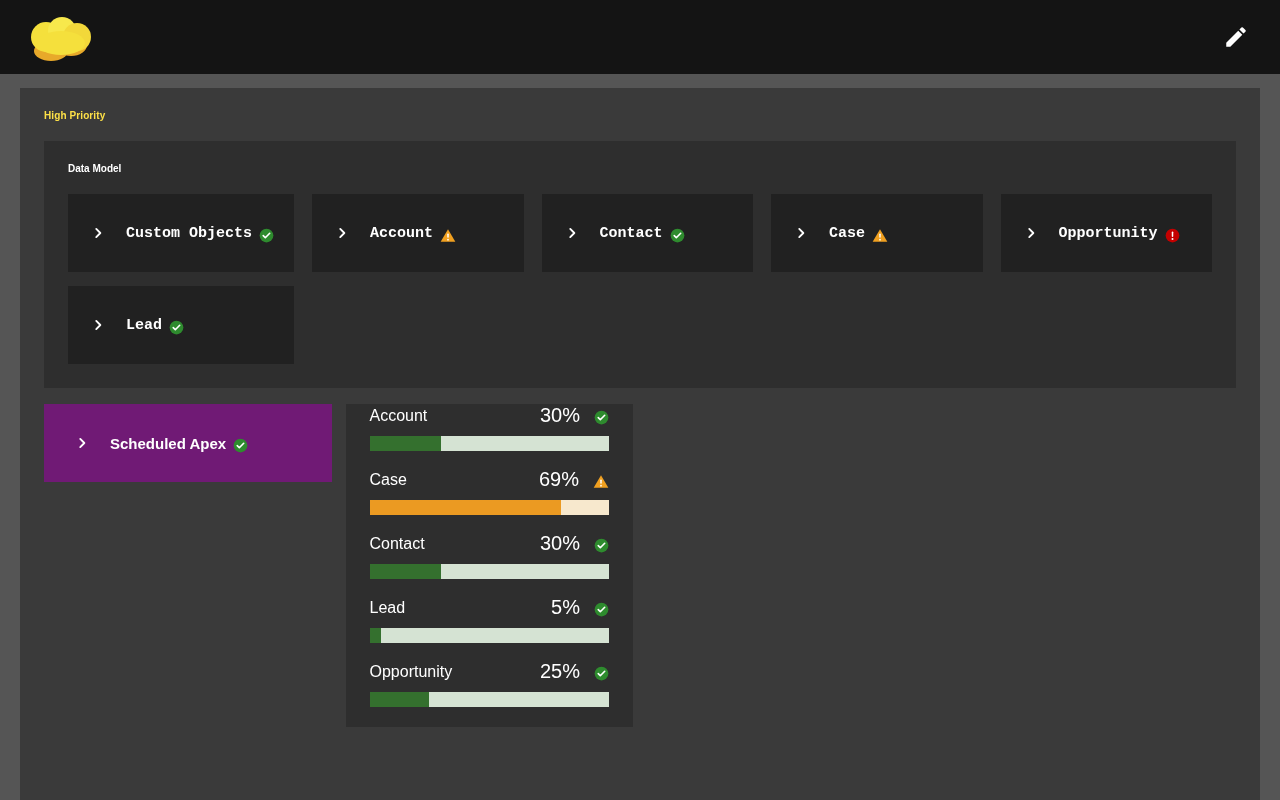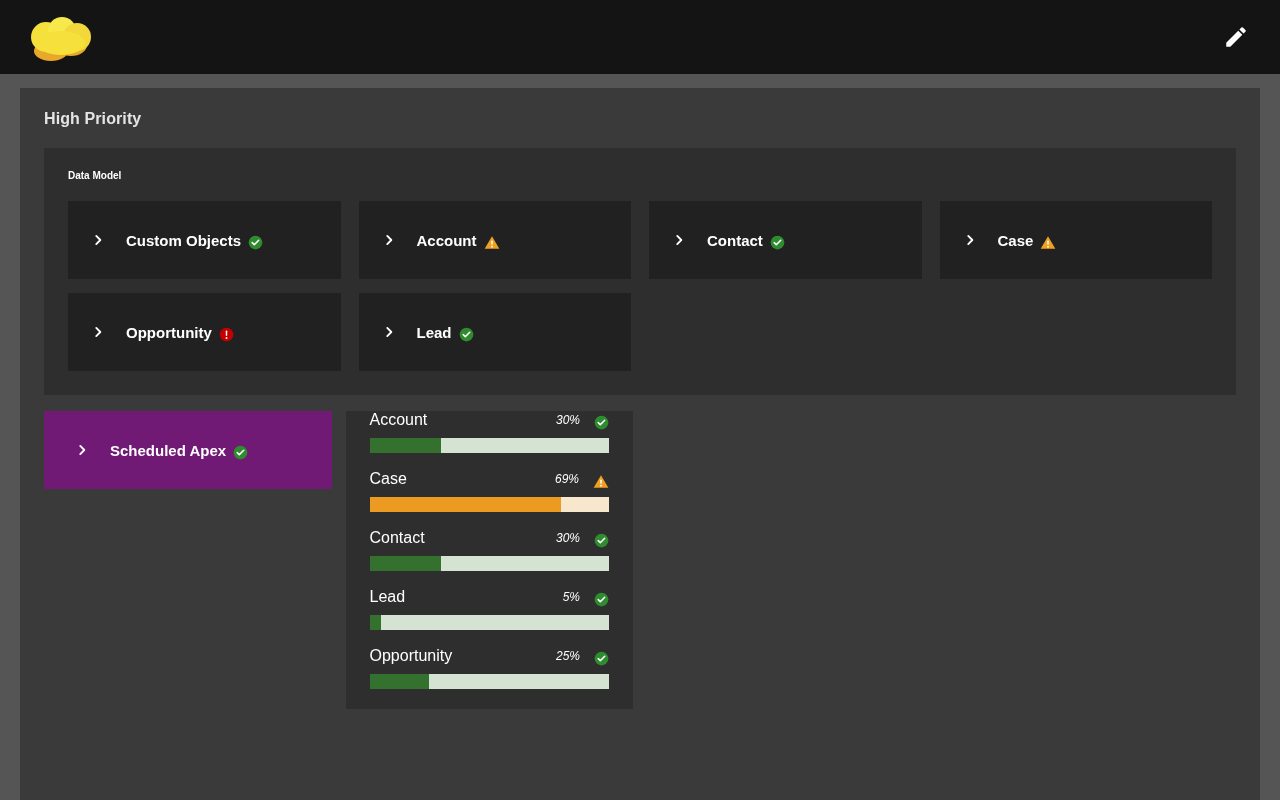--- a/index.html
+++ b/index.html
@@ -53,45 +53,46 @@
   }
 
   .content-panel {
     background: #3a3a3a;
     height: 100%;
     padding: 22px 24px 0 24px;
     overflow: hidden;
   }
 
   .page-title {
-    font-size: 16px;
+    font-size: 10px;
     font-weight: bold;
-    color: #e5e5e5;
+    color: #fde047;
     letter-spacing: 0.1px;
     margin-bottom: 20px;
   }
 
   
   .section {
     background: #2e2e2e;
     padding: 22px 24px 24px 24px;
     margin-bottom: 16px;
   }
 
   .section-title {
     font-size: 10px;
     font-weight: bold;
     color: #ffffff;
     margin-bottom: 20px;
   }
 
   .card-grid {
     display: grid;
-    grid-template-columns: repeat(4, 1fr);
+    grid-template-columns: repeat(5, 1fr);
     gap: 14px 18px;
+    font-family: Liberation Mono, monospace;
   }
 
   
   .obj-card {
     background: #212121;
     height: 78px;
     display: flex;
     align-items: center;
     padding: 0 20px 0 22px;
     cursor: pointer;
@@ -171,21 +172,21 @@
   }
 
   .metric-name { font-size: 16px; }
 
   .metric-right {
     display: flex;
     align-items: center;
     gap: 7px;
   }
 
-  .metric-val { font-size: 12px; font-style: italic; }
+  .metric-val { font-size: 20px; }
 
   .bar-track {
     height: 15px;
     width: 100%;
     overflow: hidden;
   }
   .bar-fill { height: 100%; }
 
   .bar-green  { background: #d5e3d3; }
   .bar-green .bar-fill  { background: #34702e; }

